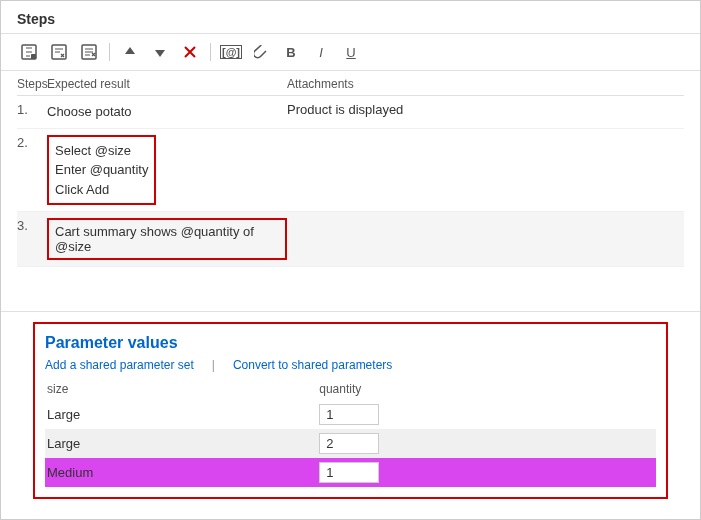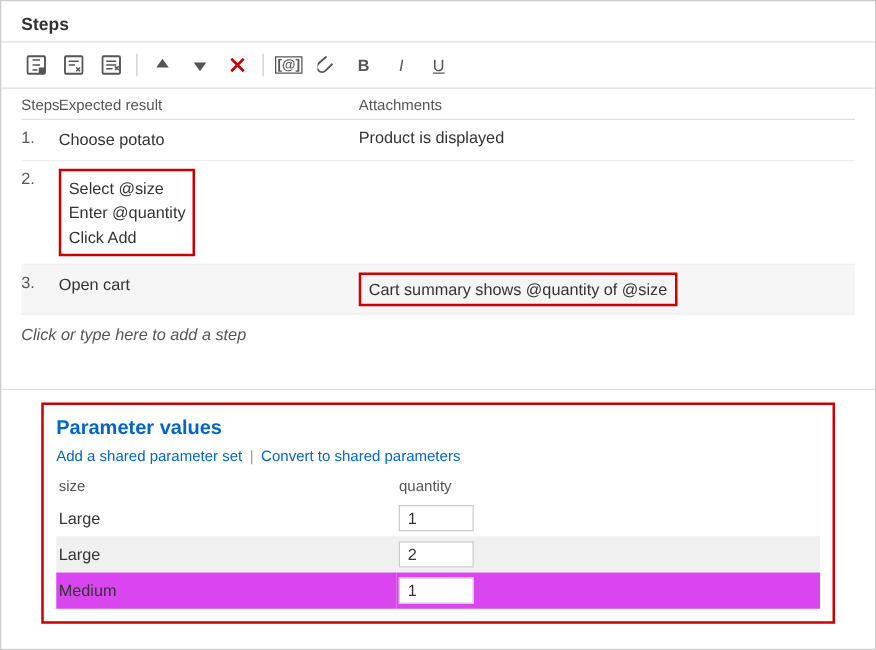--- a/index.html
+++ b/index.html
@@ -110,21 +110,21 @@
       padding: 10px;
     }
     .param-title {
       color: #0066cc;
       font-weight: 600;
       font-size: 16px;
       margin-bottom: 6px;
     }
     .param-links {
       display: flex;
-      gap: 0;
+      gap: 12px;
       margin-bottom: 8px;
       font-size: 12px;
     }
     .param-link {
       color: #0066cc;
       cursor: pointer;
       text-decoration: none;
     }
     .param-sep {
       color: #999;
@@ -246,28 +246,26 @@
       <span class="step-action">
         <span class="red-box" style="white-space:pre-line;">Select @size
 Enter @quantity
 Click Add</span>
       </span>
       <span></span>
     </div>
 
     <div class="step-row highlight">
       <span class="step-num">3.</span>
-      <span class="step-action">Open cart</span>
       <span class="step-result">
         <span class="red-box">Cart summary shows @quantity of @size</span>
       </span>
       <span></span>
     </div>
 
-    <div class="add-step-hint">Click or type here to add a step</div>
   </div>
 
   <div class="divider-line"></div>
 
   <div style="padding: 0 16px 10px 16px;">
     <div class="param-section">
       <div class="param-title">Parameter values</div>
       <div class="param-links">
         <a class="param-link">Add a shared parameter set</a>
         <span class="param-sep">|</span>

